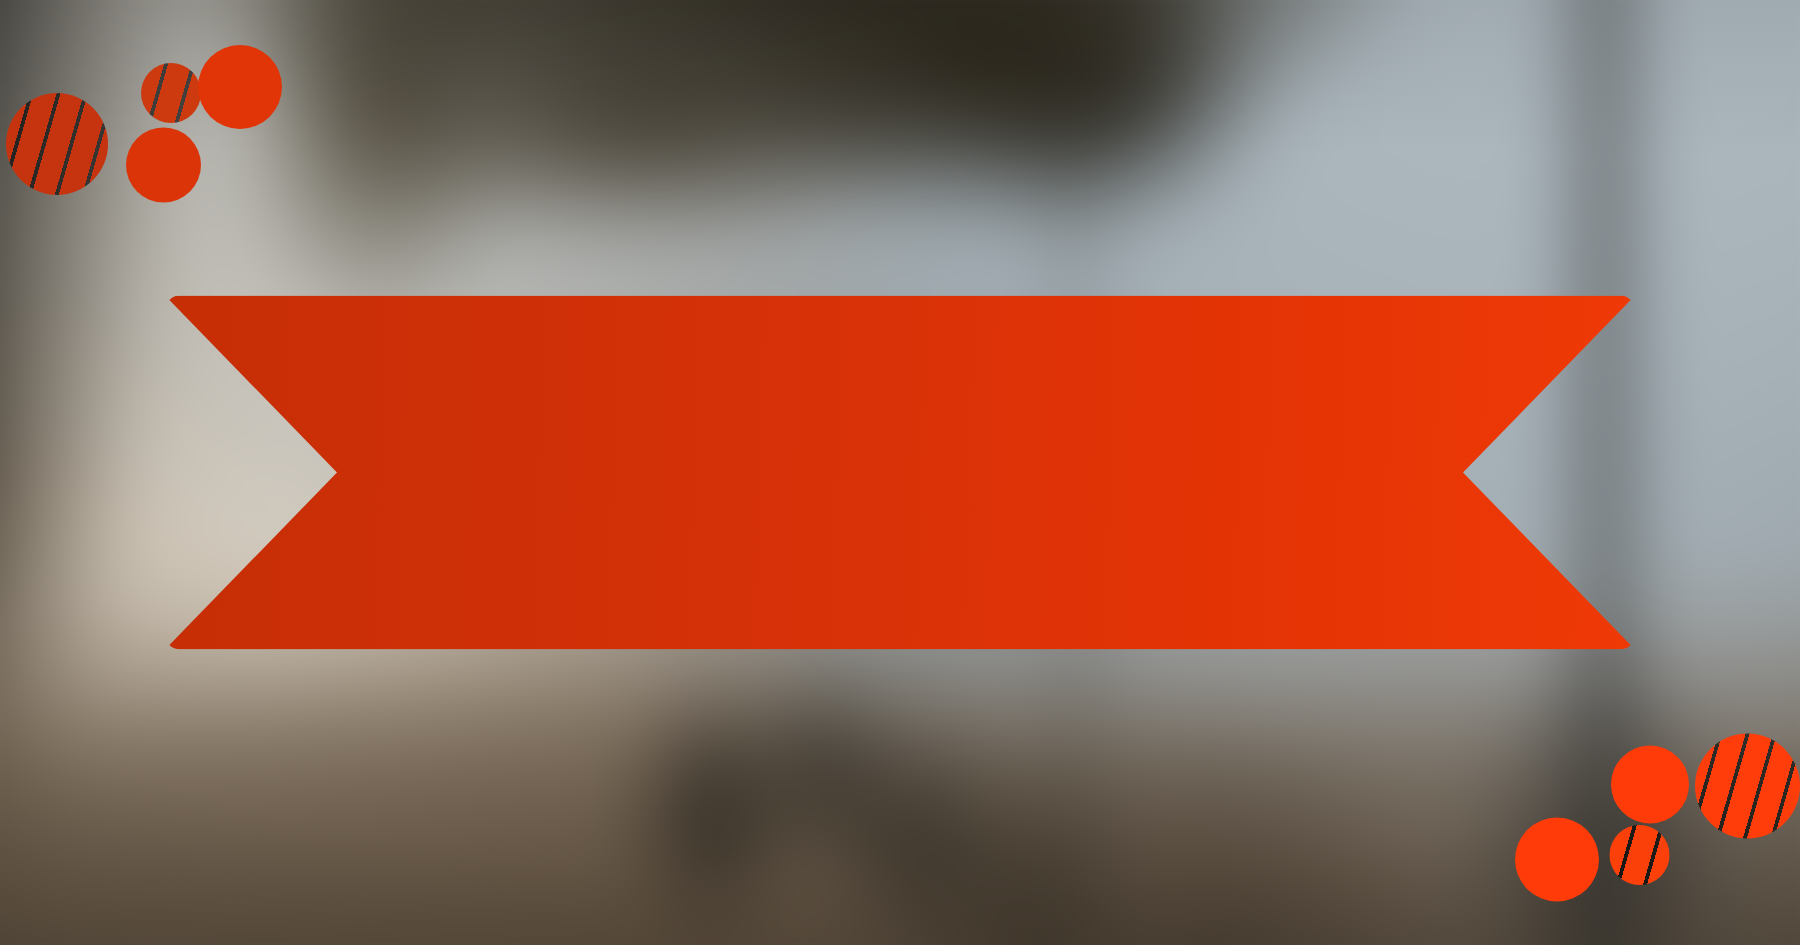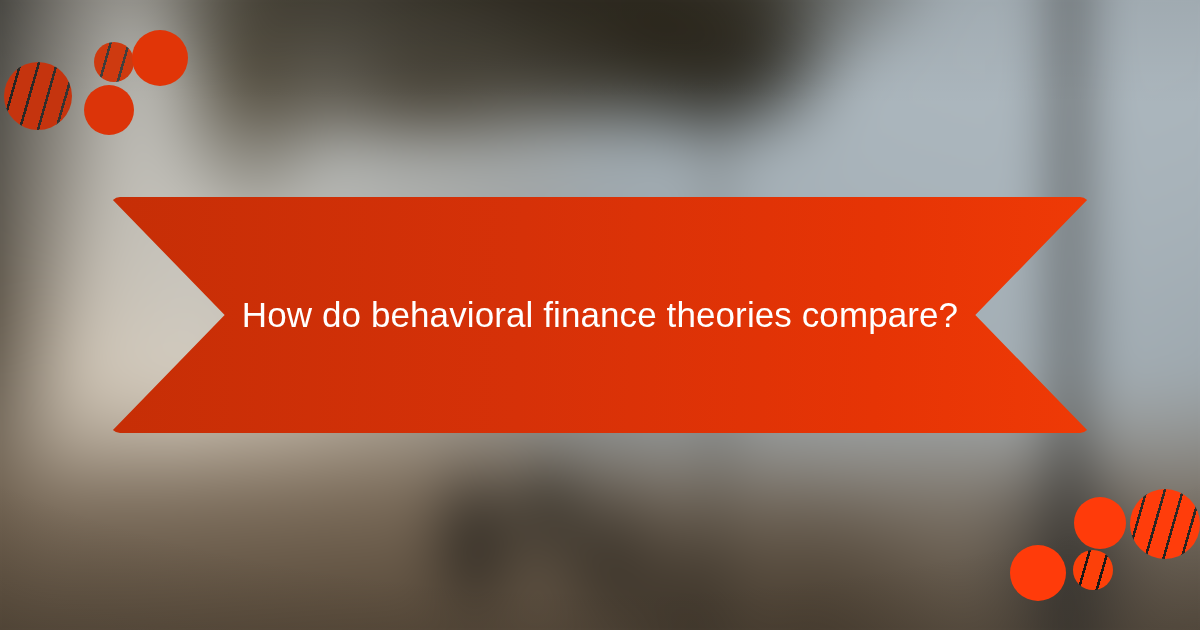--- a/index.html
+++ b/index.html
@@ -139,15 +139,14 @@
       <div class="deco solid" style="--c: #DC3409; left: 84px; top: 85px; width: 50px; height: 50px;"></div>
     </div>
   <div id="deco-bottom-right">
       <div class="deco solid" style="--c: #FF3B0A; left: 1010px; top: 545px; width: 56px; height: 56px;"></div>
       <div class="deco striped" style="--c: #FC4009; left: 1073px; top: 550px; width: 40px; height: 40px;"></div>
       <div class="deco solid" style="--c: #FF3B0A; left: 1074px; top: 497px; width: 52px; height: 52px;"></div>
       <div class="deco striped" style="--c: #FF3D0B; left: 1130px; top: 489px; width: 70px; height: 70px;"></div>
     </div>
 
   <div class="banner"></div>
-  <div class="banner-text">How do behavioral finance theories compare?</div>
 
 </div>
 
 </body></html>

